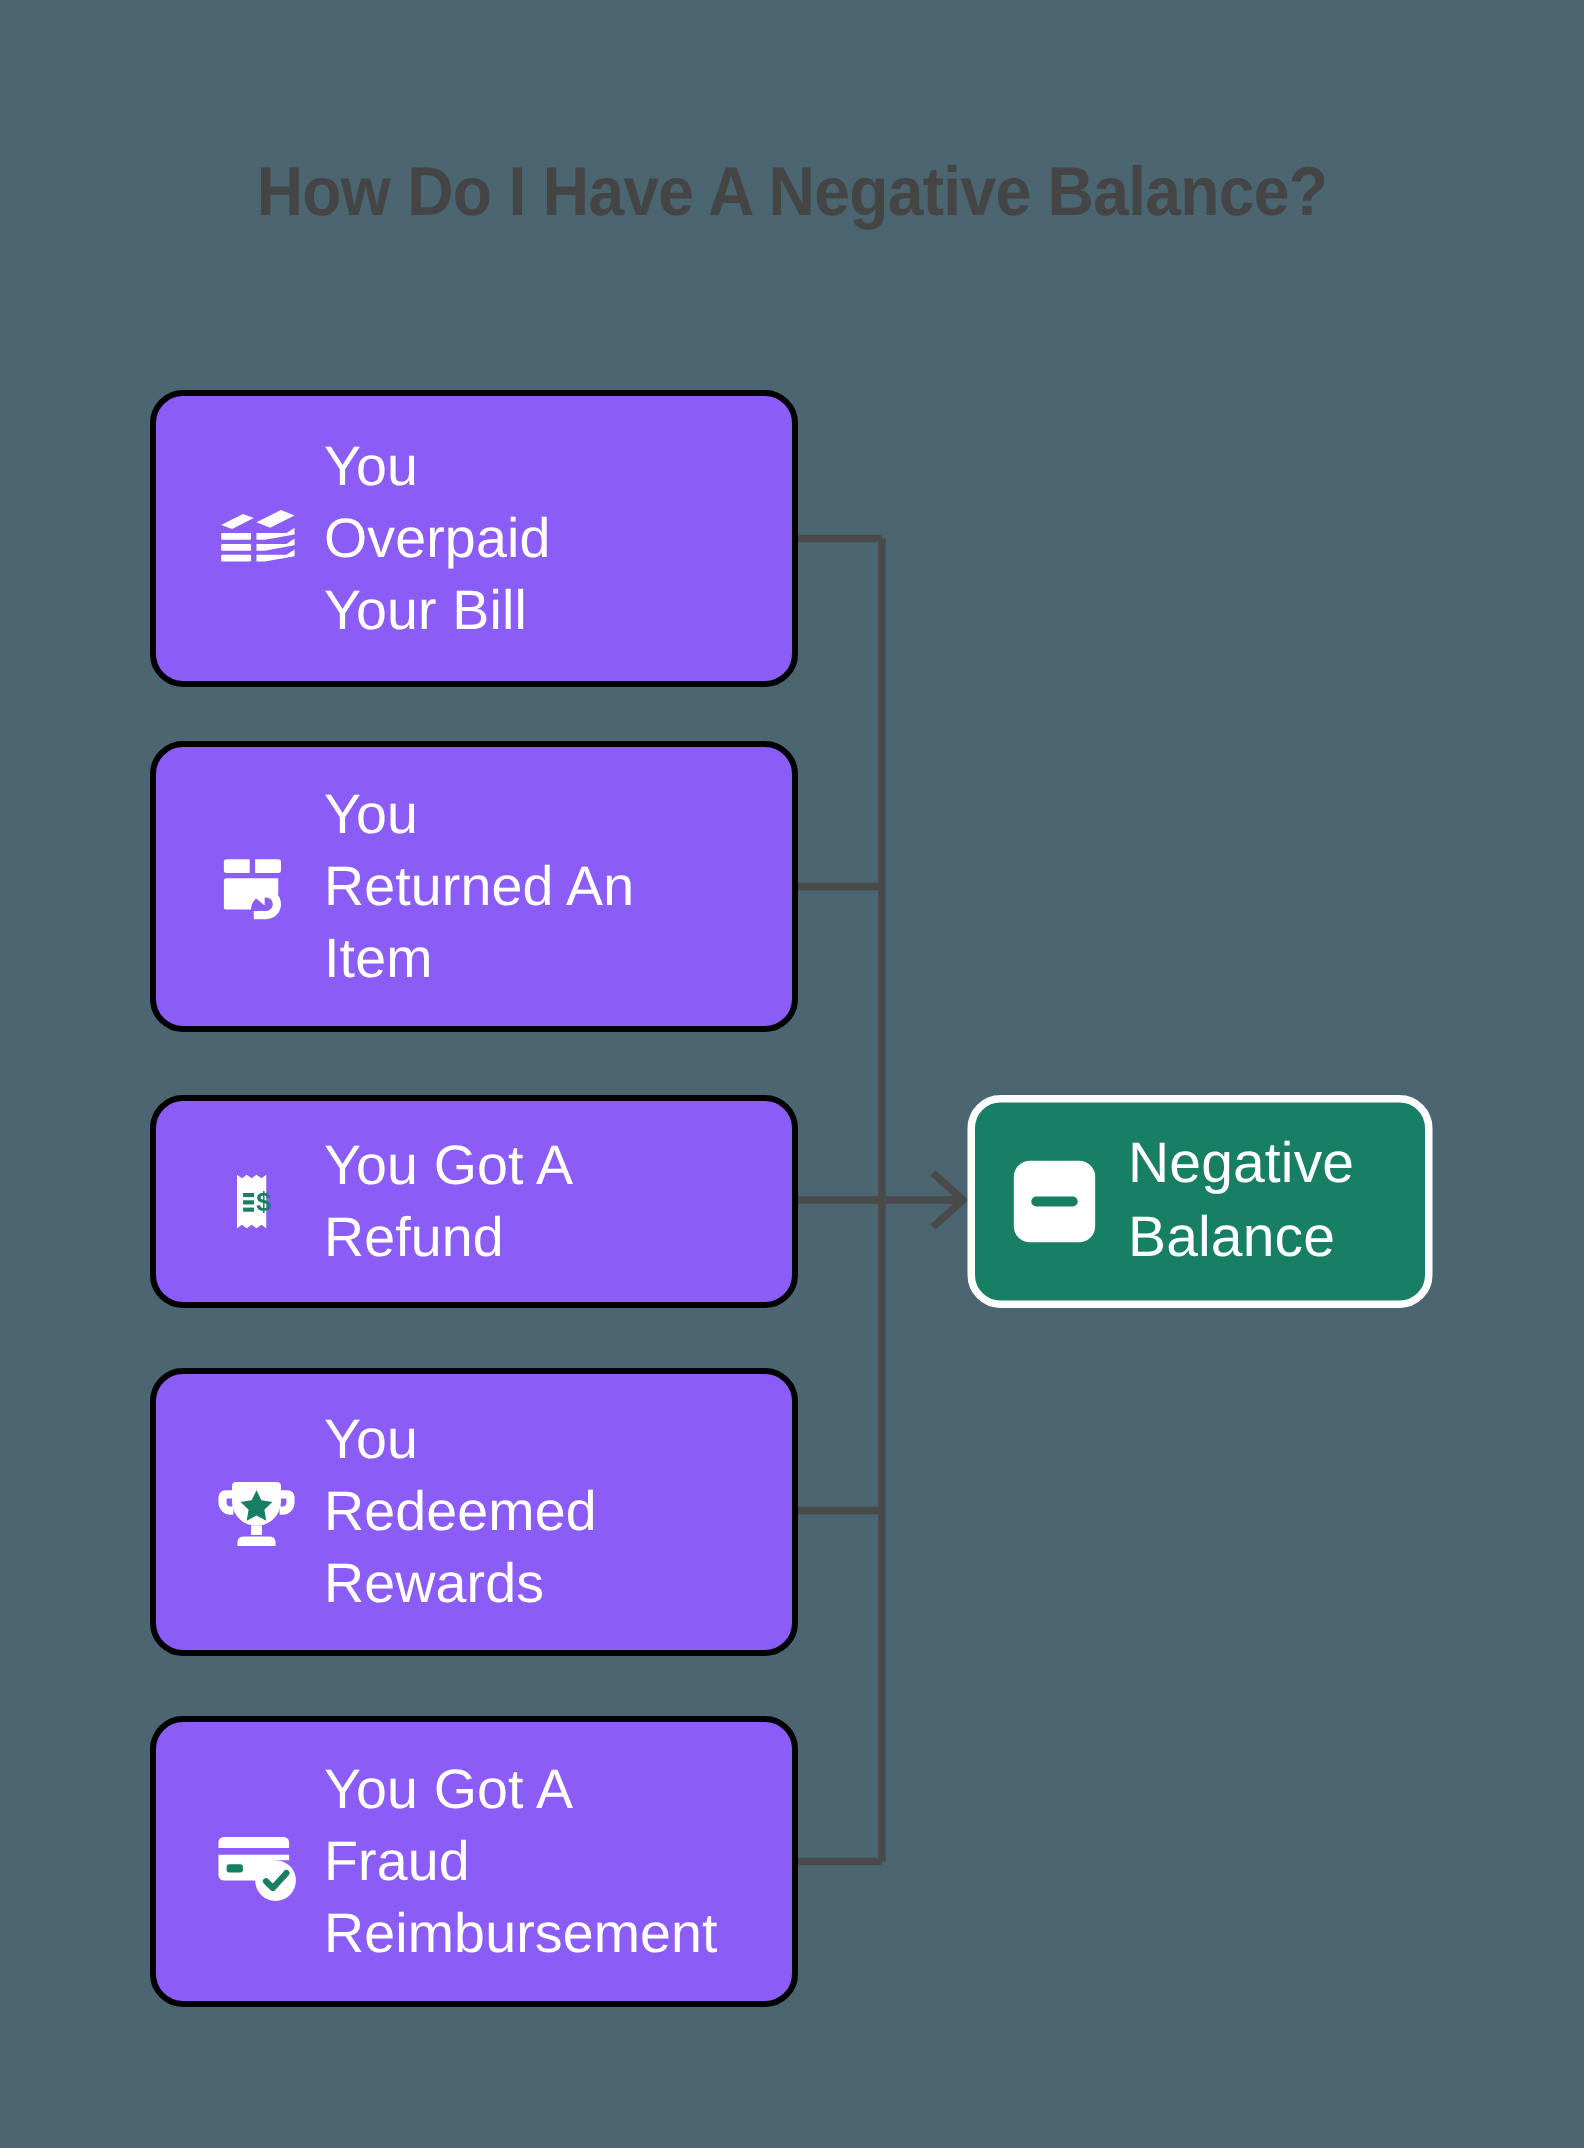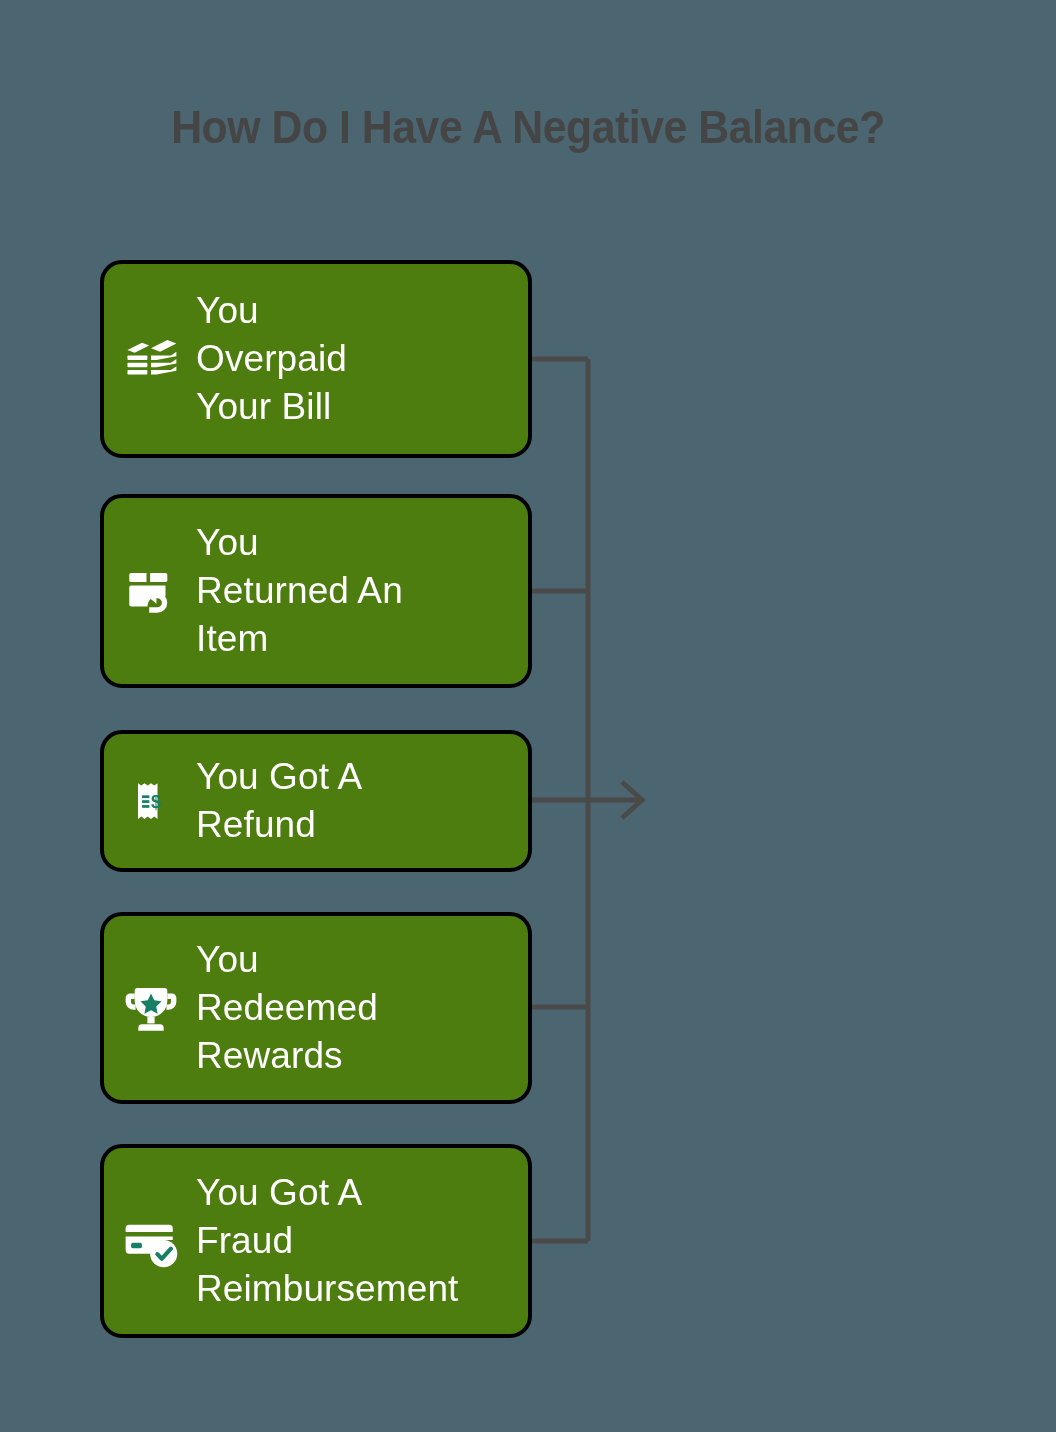--- a/index.html
+++ b/index.html
@@ -53,23 +53,23 @@
     position: absolute;
     box-sizing: border-box;
     display: flex;
     align-items: center;
     border-radius: 22px;
     overflow: hidden;
   }
   .card.source {
     left: 100px;
     width: 432px;
-    background: #4d7c0f;
+    background: #8b5cf6;
     border: 4px solid #000000;
-    padding-left: 16px;
+    padding-left: 36px;
   }
   .card.target {
     left: 645px;
     top: 730px;
     width: 310px;
     height: 142px;
     background: #177f63;
     border: 5px solid #ffffff;
     padding-left: 20px;
   }
@@ -217,14 +217,24 @@
 
         <circle cx="46" cy="46" r="15"></circle>
         <path d="M39 46.5 l5 5 l10 -11" stroke="#177f63" stroke-width="4.6" fill="none" stroke-linecap="round" stroke-linejoin="round"></path>
       </svg>
     </span>
     <span class="card-label">You Got A
 Fraud
 Reimbursement</span>
   </div>
 
+  <div class="card target" id="card-negative-balance">
+    <span class="card-icon">
+      <svg viewBox="0 0 64 64" width="62" height="62">
+        <rect x="4" y="4" width="56" height="56" rx="11" fill="#ffffff"></rect>
+        <rect x="16" y="28.5" width="32" height="7" rx="3.5" fill="#177f63"></rect>
+      </svg>
+    </span>
+    <span class="card-label">Negative
+Balance</span>
+  </div>
 
 </div>
 
 </body></html>

